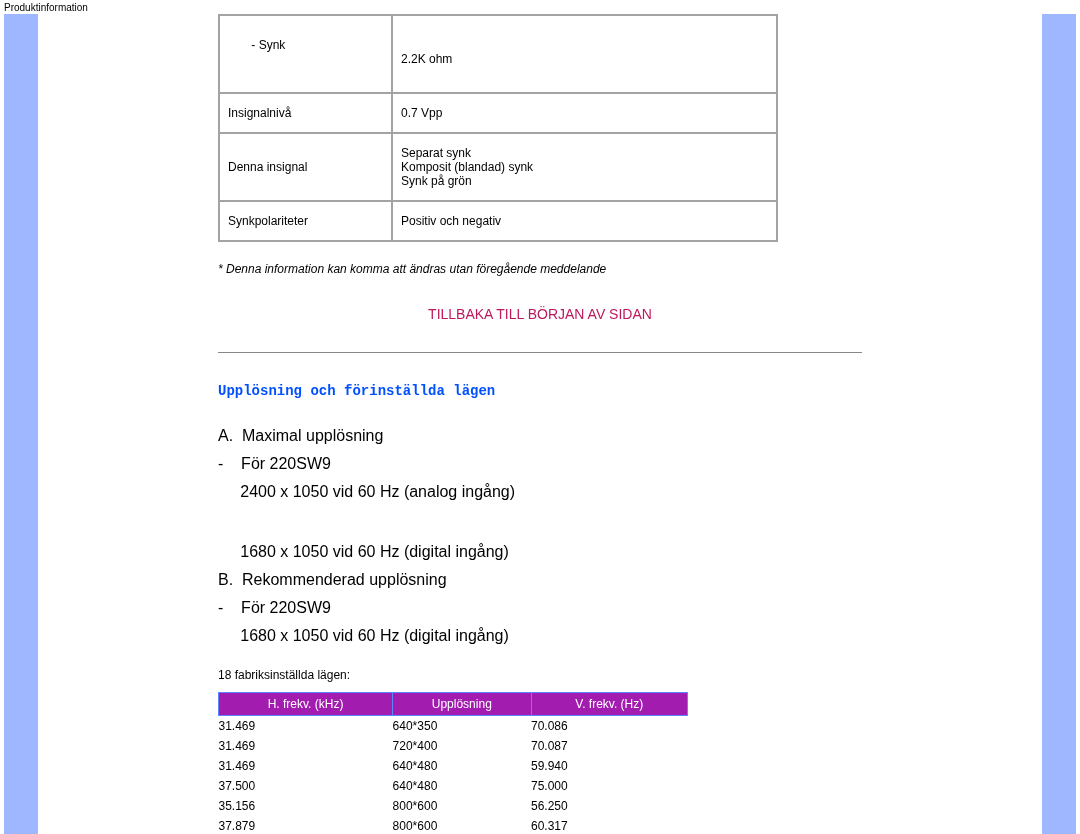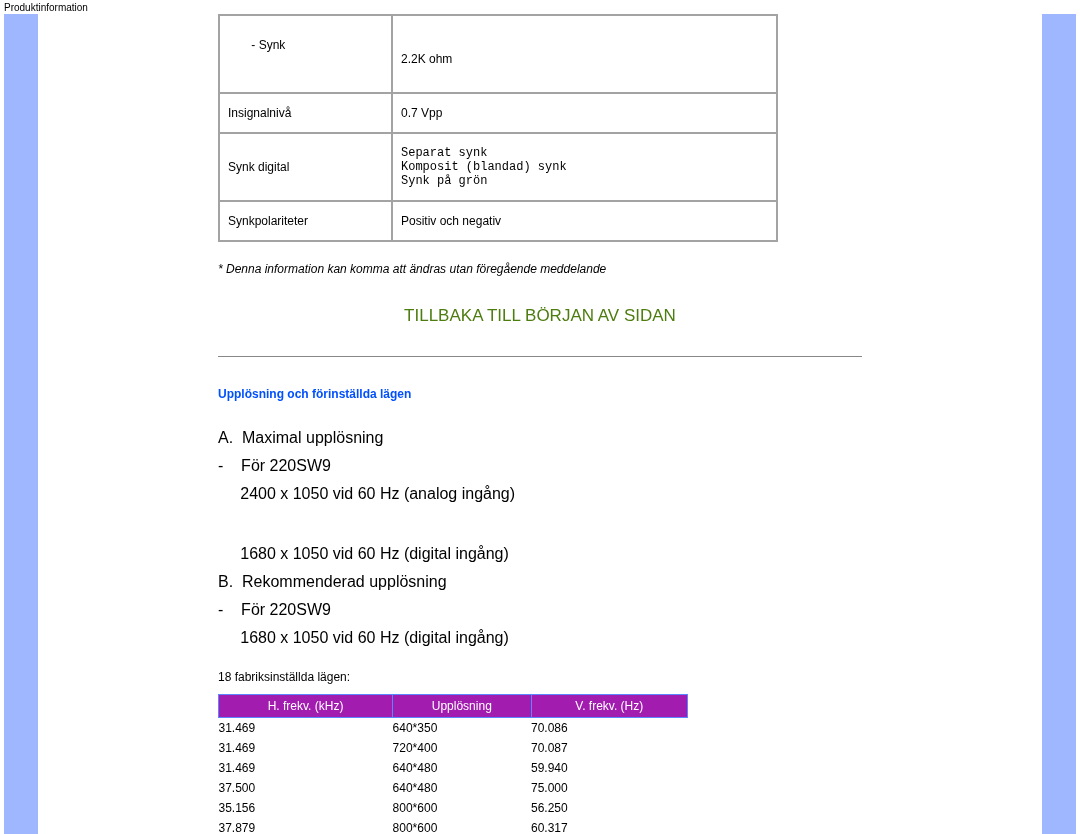--- a/index.html
+++ b/index.html
@@ -53,35 +53,36 @@
   .note {
     font-style: italic;
     font-size: 12px;
     margin: 20px 0 30px 0;
   }
   .back-link {
     text-align: center;
     margin-bottom: 30px;
   }
   .back-link a {
-    color: #4d7c0f;
+    color: #be185d;
     text-decoration: none;
-    font-size: 17px;
+    font-size: 14px;
     cursor: pointer;
   }
   hr.sep {
     border: none;
     border-top: 1px solid #888;
     margin: 0 0 30px 0;
   }
   .section-title {
     color: #0050ff;
     font-weight: bold;
-    font-size: 12px;
+    font-size: 14px;
     margin-bottom: 25px;
+    font-family: Liberation Mono, monospace;
   }
   .res-list {
     margin: 7px 0 10px 0;
     padding: 0;
     font-size: 16px;
     line-height: 1.5;
   }
   .res-list div {
     margin-bottom: 4px;
   }
@@ -124,22 +125,22 @@
       <tbody id="specs-body">
           <tr>
             <td class="first" style="white-space: pre; padding-top: 22px; padding-bottom: 40px;">       - Synk</td>
             <td style="white-space: pre-line; padding-top: 22px; ">2.2K ohm</td>
           </tr>
           <tr>
             <td class="first" style="white-space: pre;">Insignalnivå</td>
             <td style="white-space: pre-line;">0.7 Vpp</td>
           </tr>
           <tr>
-            <td class="first" style="white-space: pre;">Synk digital</td>
-            <td style="white-space: pre-line; font-family: Liberation Mono, monospace;">Separat synk
+            <td class="first" style="white-space: pre;">Denna insignal</td>
+            <td style="white-space: pre-line;">Separat synk
 Komposit (blandad) synk
 Synk på grön</td>
           </tr>
           <tr>
             <td class="first" style="white-space: pre;">Synkpolariteter</td>
             <td style="white-space: pre-line;">Positiv och negativ</td>
           </tr>
         </tbody>
     </table>
 

